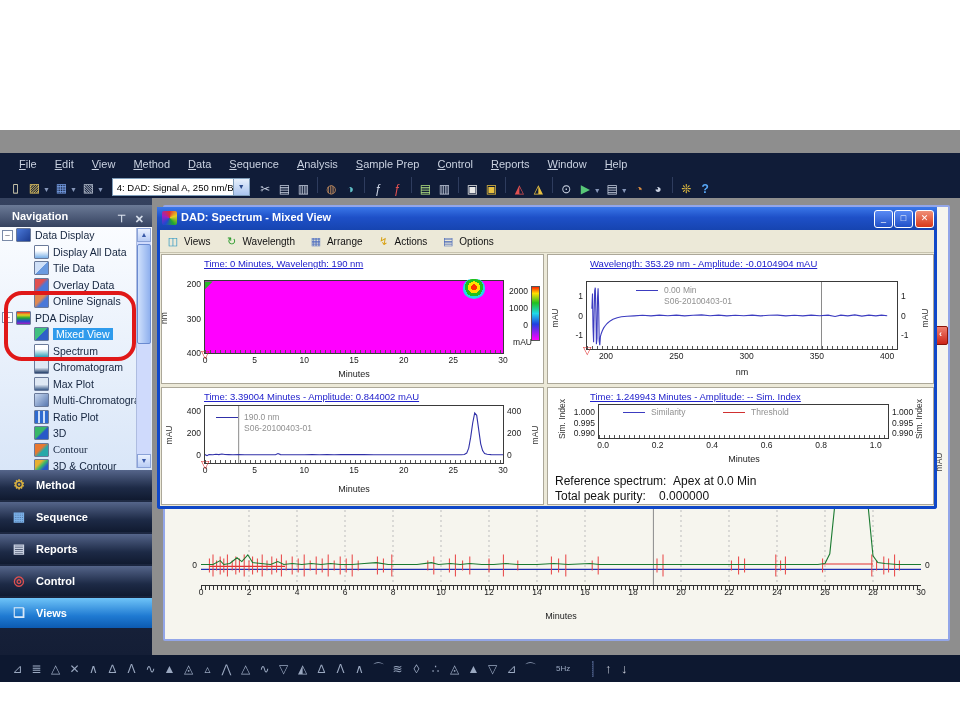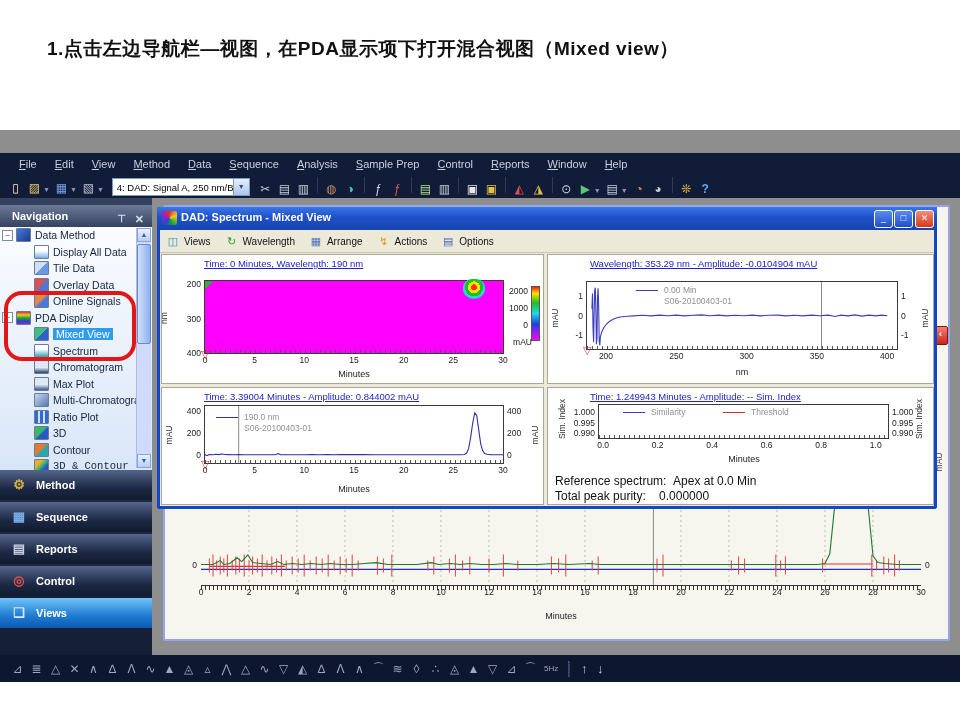--- a/index.html
+++ b/index.html
@@ -103,32 +103,31 @@
   .footer-row{position:absolute;font-size:12px;color:#111;white-space:nowrap;}
 
   
   .bgchart{position:absolute;left:36px;top:298px;width:720px;height:80px;border-bottom:1px solid #333;}
   .bgchart .plot{left:0;top:0;width:720px;height:80px;border:none;background:transparent;}
   .bgchart .plot::after{background:repeating-linear-gradient(90deg,#333 0 1px,transparent 1px 4px);height:4px;bottom:-5px;}
 
   
   .bottombar{position:absolute;left:0;top:525px;width:960px;height:27px;background:#0d1830;display:flex;align-items:center;padding-left:8px;box-sizing:border-box;}
   .bb-ico{display:inline-block;width:19px;text-align:center;font-size:12px;color:#9aa8c0;}
-  .bb-hz{font-size:8px;color:#9aa8c0;margin:0 4px;}
+  .bb-hz{font-size:8px;color:#9aa8c0;margin:0 16px;}
   .bb-sep{display:inline-block;width:1px;height:16px;background:#2e3c5e;margin:0 6px;border-left:1px dotted #46587e;}
   .bb-arrow{display:inline-block;width:16px;text-align:center;font-size:13px;font-weight:bold;color:#c8ccd8;}
 
   .red-annot{position:absolute;left:4px;top:291px;width:124px;height:62px;border:4px solid #e01818;border-radius:18px;z-index:50;}
 </style>
 </head>
 <body>
 
 <div class="screen">
 
-  <div class="doc-title">1.点击左边导航栏—视图，在PDA显示项下打开混合视图（Mixed view）</div>
 
   <div class="app">
 
 
     <div class="menubar">
         <div class="menu-item">File</div>
         <div class="menu-item">Edit</div>
         <div class="menu-item">View</div>
         <div class="menu-item">Method</div>
         <div class="menu-item">Data</div>
@@ -153,21 +152,21 @@
     <div class="nav">
       <div class="nav-header">
         <span>Navigation</span>
         <span class="pin">⊤</span>
         <span class="closex">✕</span>
       </div>
       <div class="tree">
           <div class="trow" style="padding-left: 16px;">
             <span class="exp">–</span>
             <span class="ticon i-data-display"></span>
-            <span class="tlabel">Data Method</span>
+            <span class="tlabel">Data Display</span>
           </div>
           <div class="trow" style="padding-left: 34px;">
             <span class="ticon i-display-all"></span>
             <span class="tlabel">Display All Data</span>
           </div>
           <div class="trow" style="padding-left: 34px;">
             <span class="ticon i-tile"></span>
             <span class="tlabel">Tile Data</span>
           </div>
           <div class="trow" style="padding-left: 34px;">
@@ -204,25 +203,25 @@
             <span class="tlabel">Multi-Chromatogram</span>
           </div>
           <div class="trow" style="padding-left: 34px;">
             <span class="ticon i-ratio"></span>
             <span class="tlabel">Ratio Plot</span>
           </div>
           <div class="trow" style="padding-left: 34px;">
             <span class="ticon i-threed"></span>
             <span class="tlabel">3D</span>
           </div>
-          <div class="trow" style="padding-left: 34px;">
+          <div class="trow" style="padding-left: 34px; font-family: Liberation Serif, serif;">
             <span class="ticon i-contour"></span>
             <span class="tlabel">Contour</span>
           </div>
-          <div class="trow" style="padding-left: 34px; font-family: Liberation Mono, monospace;">
+          <div class="trow" style="padding-left: 34px;">
             <span class="ticon i-threedcontour"></span>
             <span class="tlabel">3D &amp; Contour</span>
           </div>
         </div>
       <div class="sb" style="top:30px;bottom:187px;">
         <div class="sb-btn" style="top:0">▲</div>
         <div class="sb-thumb"></div>
         <div class="sb-btn" style="bottom:0">▼</div>
       </div>
       <div class="nav-buttons">

